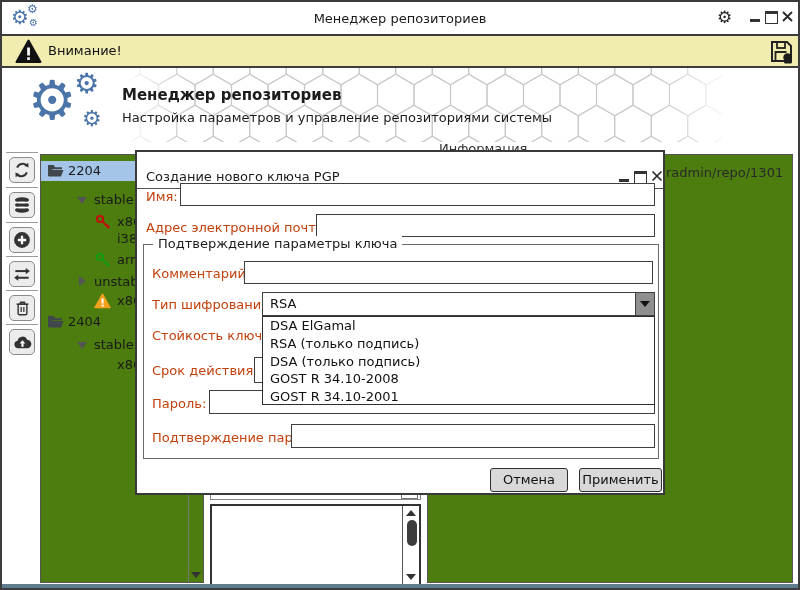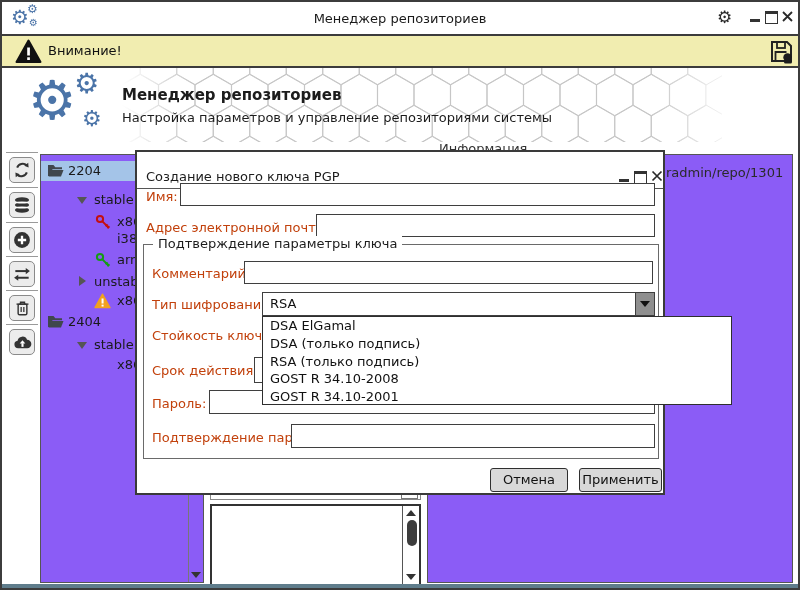--- a/index.html
+++ b/index.html
@@ -18,21 +18,21 @@
   #banner{position:absolute;left:0;top:66px;width:796px;height:74px;background:#fff;overflow:hidden;}
   #hexsvg{position:absolute;left:120px;top:0;
     -webkit-mask-image:linear-gradient(90deg,transparent 0,#000 70px,#000 88%,rgba(0,0,0,.25));
     mask-image:linear-gradient(90deg,transparent 0,#000 70px,#000 88%,rgba(0,0,0,.25));}
   #banner .h-title{position:absolute;left:120px;top:18px;font-size:15px;color:#1c1c1c;font-weight:bold;}
   #banner .h-sub{position:absolute;left:120px;top:42px;font-size:13px;color:#1c1c1c;}
   
   .toolbtn{position:absolute;width:26px;height:26px;box-sizing:border-box;background:#ececec;border:1px solid #8a8a8a;border-radius:5px;display:flex;align-items:center;justify-content:center;}
   .toolsep{position:absolute;left:4px;width:32px;height:0;border-top:1px solid #9a9a9a;}
   
-  .panel{position:absolute;box-sizing:border-box;border:1px solid #555;background:#8b5cf6;padding-left:15px;}
+  .panel{position:absolute;box-sizing:border-box;border:1px solid #555;background:#4d7c0f;padding-left:15px;}
   
   #tree{left:38px;top:152px;width:164px;height:429px;overflow:hidden;}
   .trow{position:absolute;left:0;width:164px;height:20px;font-size:13px;color:#1a1a1a;}
   .trow .lbl{position:absolute;top:2px;white-space:nowrap;}
   .trow.sel{background:#a4c4e8;}
   .tri-down{width:0;height:0;border-left:5.5px solid transparent;border-right:5.5px solid transparent;border-top:7px solid #555;position:absolute;top:7px;}
   .tri-right{width:0;height:0;border-top:5.5px solid transparent;border-bottom:5.5px solid transparent;border-left:7px solid #555;position:absolute;top:4px;}
   .tscroll-line{position:absolute;right:14px;top:0;width:0;height:100%;border-left:1px solid #777;}
   .sarrow-down{width:0;height:0;border-left:5px solid transparent;border-right:5px solid transparent;border-top:6px solid #333;position:absolute;}
   .sarrow-up{width:0;height:0;border-left:5px solid transparent;border-right:5px solid transparent;border-bottom:6px solid #333;position:absolute;}
@@ -53,21 +53,21 @@
   #dialog .dtitlebar{position:absolute;left:0;top:12px;width:100%;height:24px;border-bottom:1px solid #555;background:#fff;}
   #dialog .dtitle{position:absolute;left:9px;top:5px;font-size:13px;color:#1c1c1c;}
   .dlabel{position:absolute;font-size:13px;color:#c2410c;white-space:nowrap;}
   .dinput{position:absolute;box-sizing:border-box;border:1.5px solid #3f3f3f;background:#fff;}
   .fieldset{position:absolute;left:6px;top:92px;width:516px;height:215px;box-sizing:border-box;border:1px solid #6a6a6a;}
   .legend{position:absolute;left:16px;top:84px;background:#fff;padding:0 5px;font-size:13px;color:#1c1c1c;}
   .combo{position:absolute;box-sizing:border-box;border:1.5px solid #3f3f3f;background:#fff;font-size:13px;color:#111;}
   .combo .val{position:absolute;left:7px;top:3px;}
   .combo .dbtn{position:absolute;right:0;top:0;width:18px;height:100%;background:#8f8f8f;border-left:1.5px solid #3f3f3f;display:flex;align-items:center;justify-content:center;}
   .combo .dbtn .tri{width:0;height:0;border-left:5px solid transparent;border-right:5px solid transparent;border-top:6px solid #111;}
-  #ddlist{position:absolute;left:125px;top:164px;width:470px;height:89px;box-sizing:border-box;border:1px solid #2e2e2e;background:#fff;z-index:60;}
+  #ddlist{position:absolute;left:125px;top:164px;width:393px;height:89px;box-sizing:border-box;border:1px solid #2e2e2e;background:#fff;z-index:60;}
   #ddlist .opt{height:17.8px;line-height:17.8px;padding-left:7px;font-size:13px;color:#111;white-space:nowrap;}
   .dbtn-cancel,.dbtn-apply{position:absolute;top:316px;height:24px;box-sizing:border-box;background:#d9d9d9;border:1px solid #2f2f2f;border-radius:3px;font-size:13px;color:#111;text-align:center;line-height:21px;}
   svg{display:block;}
 </style>
 </head>
 <body>
 
 <div id="win">
 
   <div id="titlebar">
@@ -339,22 +339,22 @@
     <div class="dinput" style="left:117px;top:205px;width:401px;height:26px;"></div>
 
     <span class="dlabel" style="left:15px;top:244px;">Пароль:</span>
     <div class="dinput" style="left:72px;top:238px;width:446px;height:24px;"></div>
 
     <span class="dlabel" style="left:15px;top:278px;">Подтверждение пароля:</span>
     <div class="dinput" style="left:154px;top:272px;width:364px;height:24px;"></div>
 
     <div id="ddlist">
       <div class="opt">DSA ElGamal</div>
+      <div class="opt">RSA (только подпись)</div>
       <div class="opt">DSA (только подпись)</div>
-      <div class="opt">RSA (только подпись)</div>
       <div class="opt">GOST R 34.10-2008</div>
       <div class="opt">GOST R 34.10-2001</div>
     </div>
 
     <div class="dbtn-cancel" style="left:353px;width:78px;">Отмена</div>
     <div class="dbtn-apply" style="left:442px;width:83px;">Применить</div>
   </div>
 
 </div>
 

